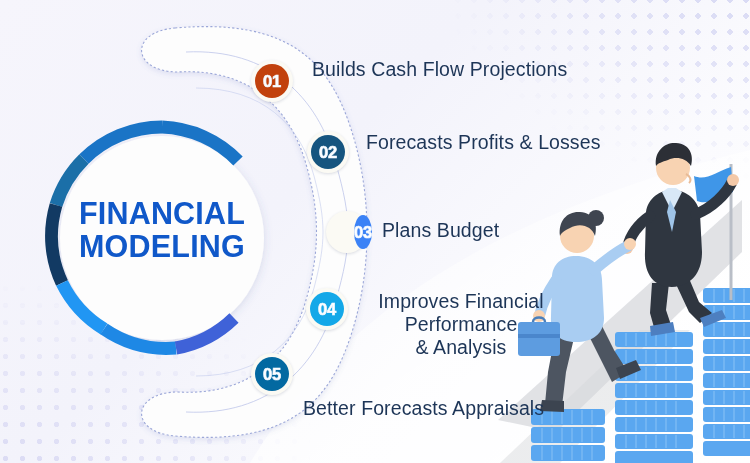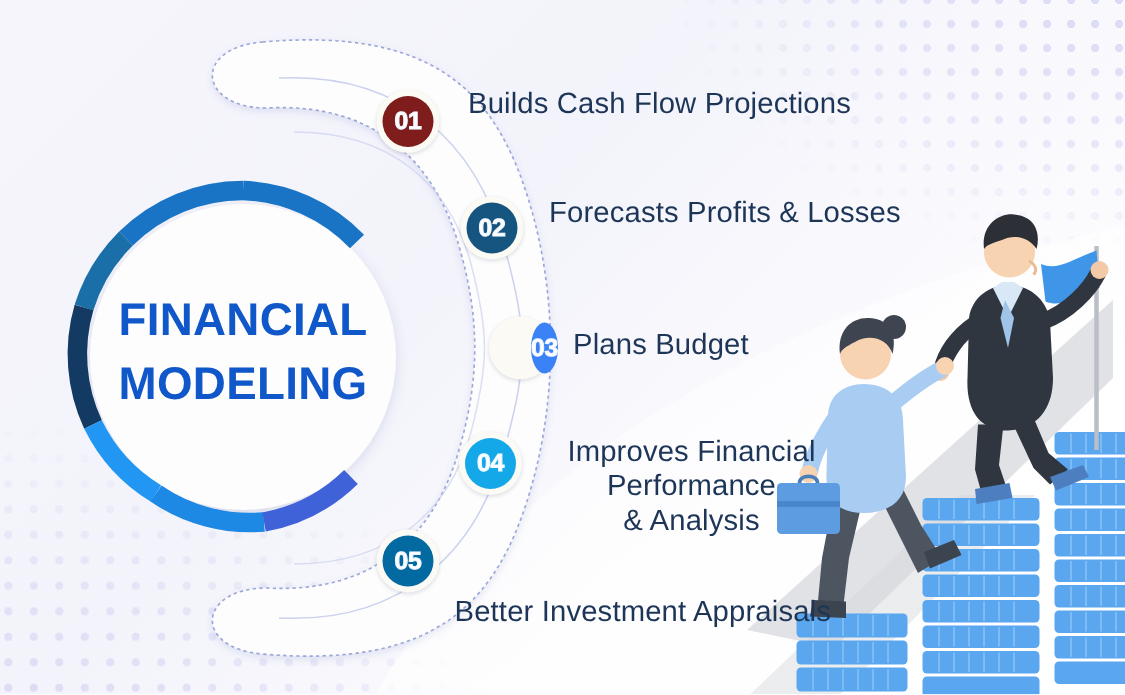--- a/index.html
+++ b/index.html
@@ -90,21 +90,21 @@
     color: #1058c9;
     display: block;
     margin-top: 18px;
   }
   .title-big2 {
     font-size: 30.5px;
     font-weight: bold;
     letter-spacing: 0.2px;
     color: #1058c9;
     display: block;
-    margin-top: 12px;
+    margin-top: 2px;
   }
 
   
   .item-text {
     position: absolute;
     color: #1d3557;
     font-size: 19.5px;
     font-weight: 400;
     letter-spacing: 0.1px;
     line-height: 1.18;
@@ -332,21 +332,21 @@
       <rect x="518" y="322" width="42" height="34" rx="3" fill="#5d9ce0"></rect>
       <rect x="518" y="334" width="42" height="4" fill="#4a86cc"></rect>
 
       <circle cx="577" cy="236" r="17" fill="#f8d3b2"></circle>
       <path d="M560 236 C 558 220, 568 211, 580 212 C 594 213, 598 224, 595 236 C 592 226, 580 222, 570 228 C 564 231, 561 233, 560 236 Z" fill="#3f4550"></path>
       <circle cx="596" cy="218" r="8" fill="#3f4550"></circle>
     </g>
   </svg>
 
   <div class="badge" style="left:251px; top:60px;">
-    <div class="badge-inner" style="background:#7f1d1d;">
+    <div class="badge-inner" style="background:#c2410c;">
       <span>01</span>
     </div>
   </div>
 
   <div class="badge" style="left:307px; top:131px;">
     <div class="badge-inner" style="background:#16557f;">
       <span>02</span>
     </div>
   </div>
 
@@ -371,15 +371,15 @@
   <div class="item-text" style="left:312px; top:58px;">Builds Cash Flow Projections</div>
 
   <div class="item-text" style="left:366px; top:131px;">Forecasts Profits &amp; Losses</div>
 
   <div class="item-text" style="left:382px; top:219px;">Plans Budget</div>
 
   <div class="item-text" style="left:368px; top:290px; text-align:center; width:186px;">Improves Financial
 Performance
 &amp; Analysis</div>
 
-  <div class="item-text" style="left:303px; top:397px;">Better Investment Appraisals</div>
+  <div class="item-text" style="left:303px; top:397px;">Better Forecasts Appraisals</div>
 
 </div>
 
 </body></html>

